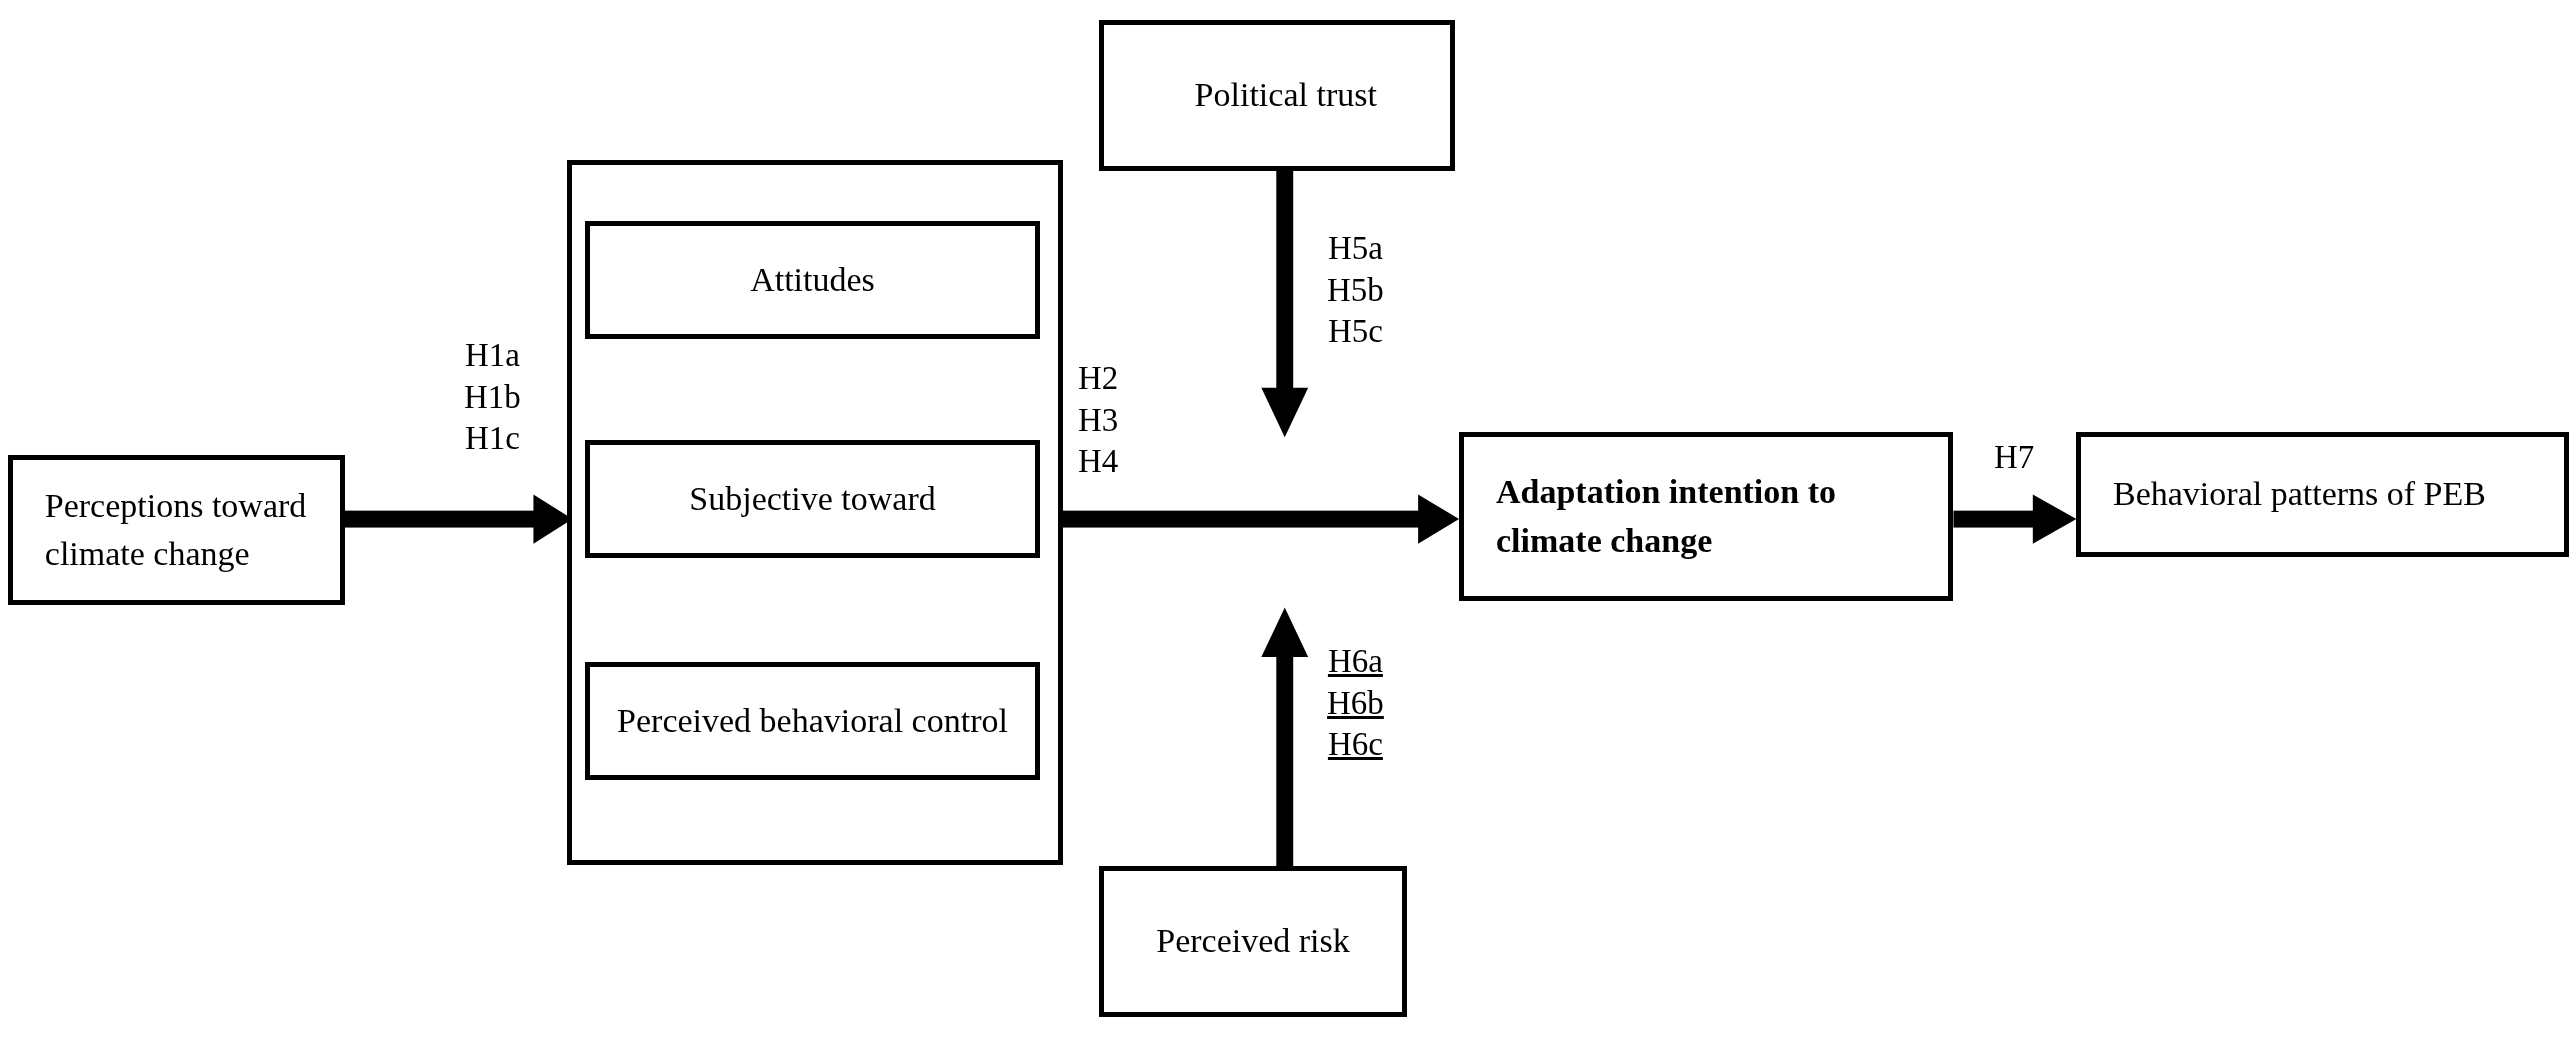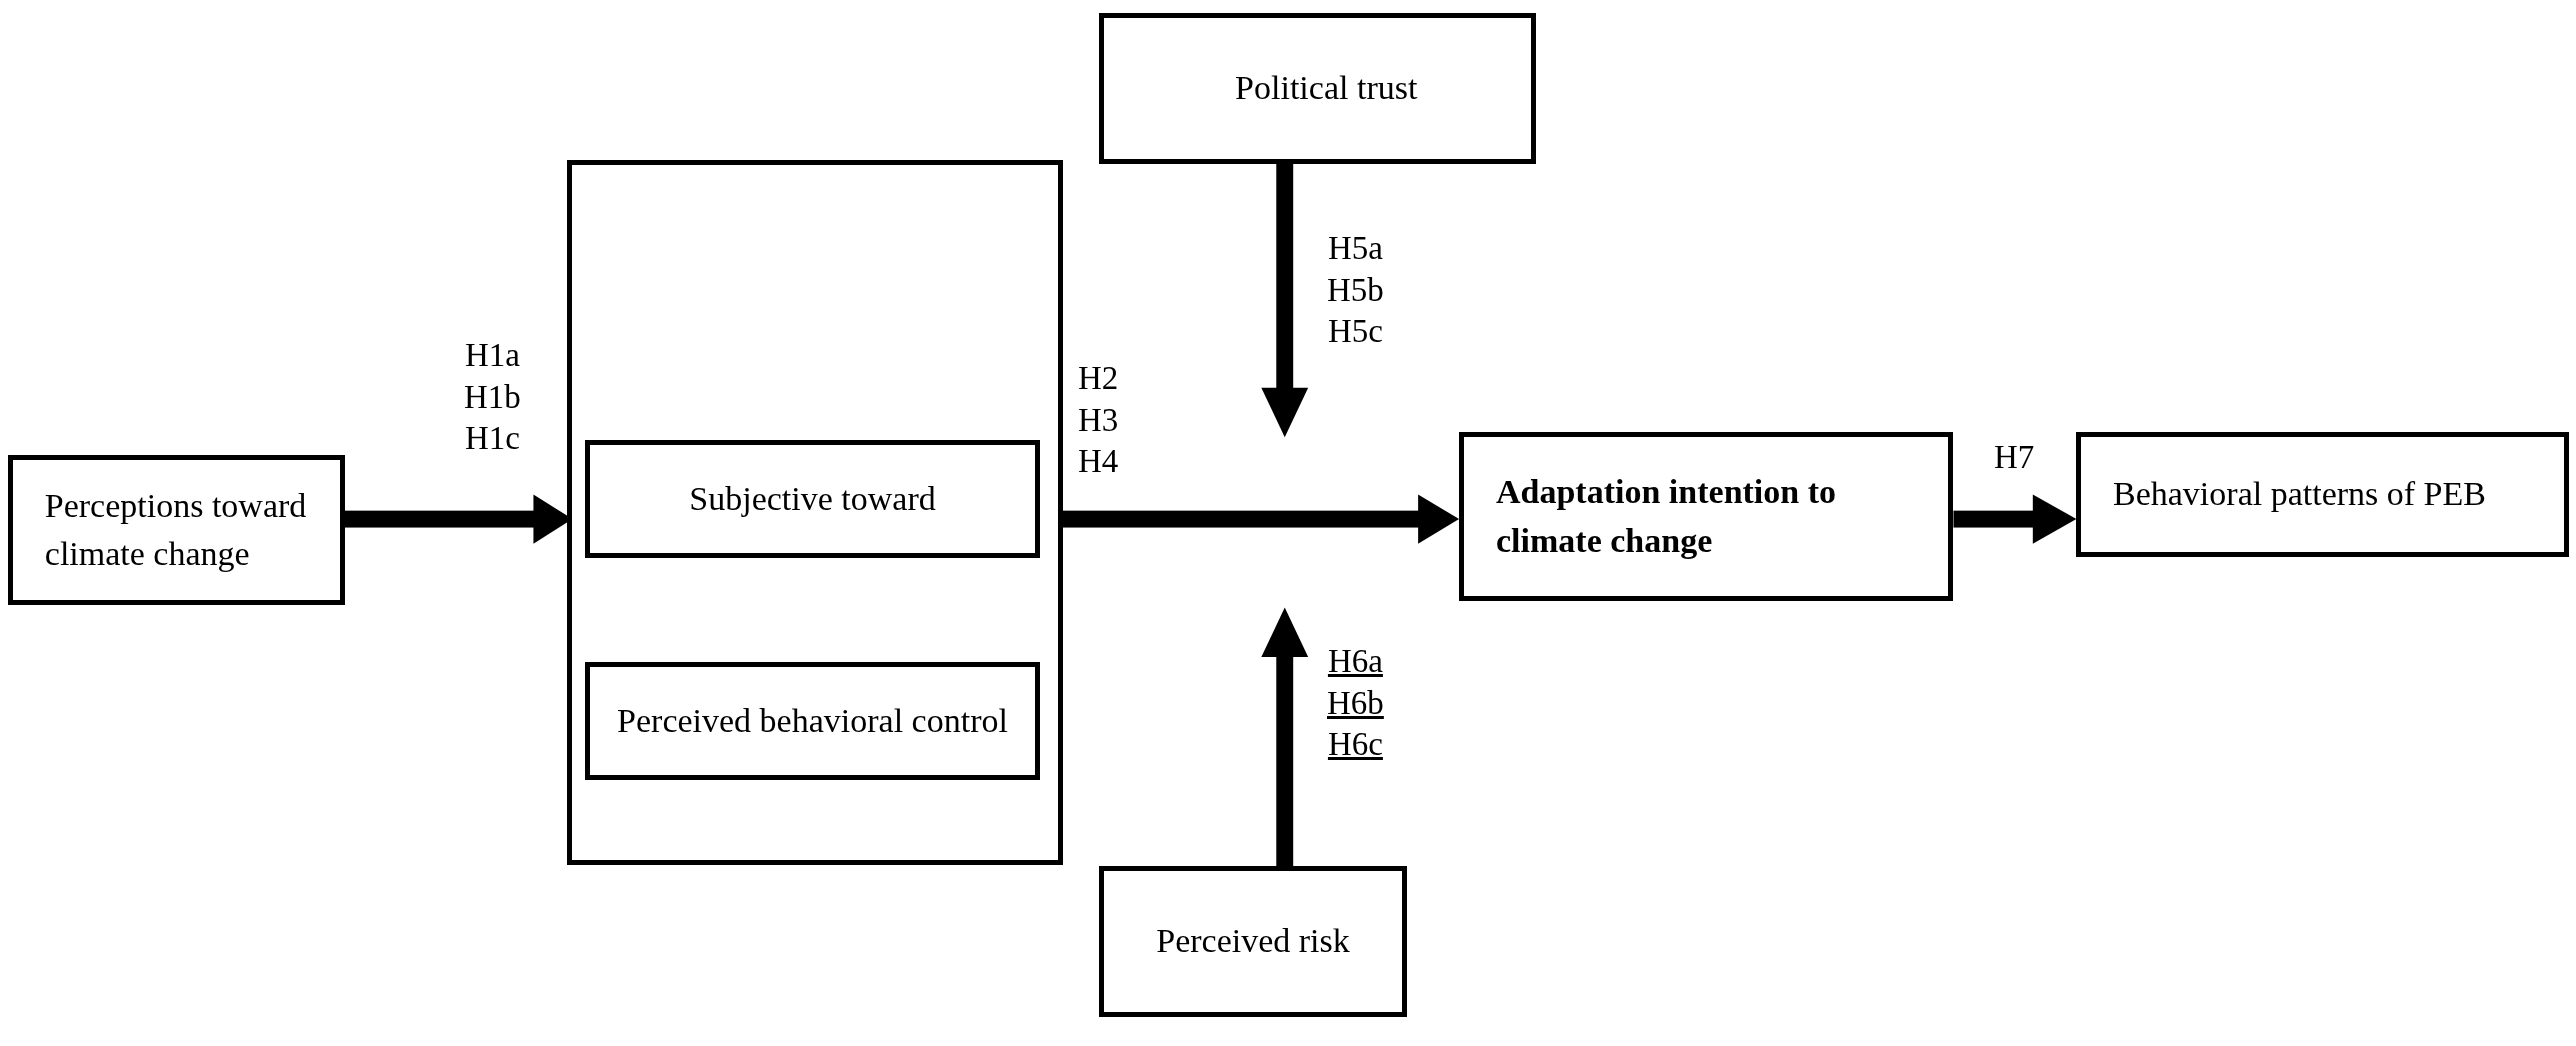--- a/index.html
+++ b/index.html
@@ -91,30 +91,33 @@
       <polygon points="3125,760 3192,798 3125,836" fill="#000"></polygon>
     </g>
   </svg>
 
   <div id="tpb-frame" style="left:567px; top:160px; width:496px; height:705px;"></div>
 
   <div class="node pad-l" style="left:7.8px; top:455px; width:337px; height:150px;">
     <span class="txt">Perceptions toward climate change</span>
   </div>
 
+  <div class="node pad-c" style="left:585px; top:221px; width:455px; height:118px;">
+    <span class="txt center-text">Attitudes</span>
+  </div>
 
   <div class="node pad-c" style="left:585px; top:440px; width:455px; height:118px;">
     <span class="txt center-text">Subjective toward</span>
   </div>
 
   <div class="node pad-c" style="left:585px; top:662px; width:455px; height:118px;">
     <span class="txt center-text">Perceived behavioral control</span>
   </div>
 
-  <div class="node pad-c" style="left:1099px; top:13px; width:437px; height:151px;padding-left:37px;">
+  <div class="node pad-c" style="left:1099px; top:20px; width:356px; height:151px;padding-left:37px;">
     <span class="txt center-text">Political trust</span>
   </div>
 
   <div class="node pad-c" style="left:1099px; top:866px; width:308px; height:151px;">
     <span class="txt center-text">Perceived risk</span>
   </div>
 
   <div class="node pad-l" style="left:1459px; top:432px; width:494px; height:169px;font-weight:bold;">
     <span class="txt">Adaptation intention to climate change</span>
   </div>

